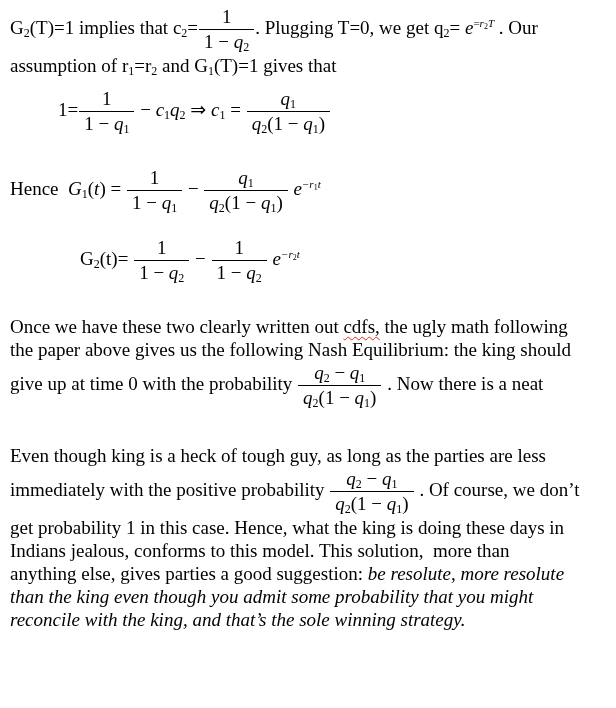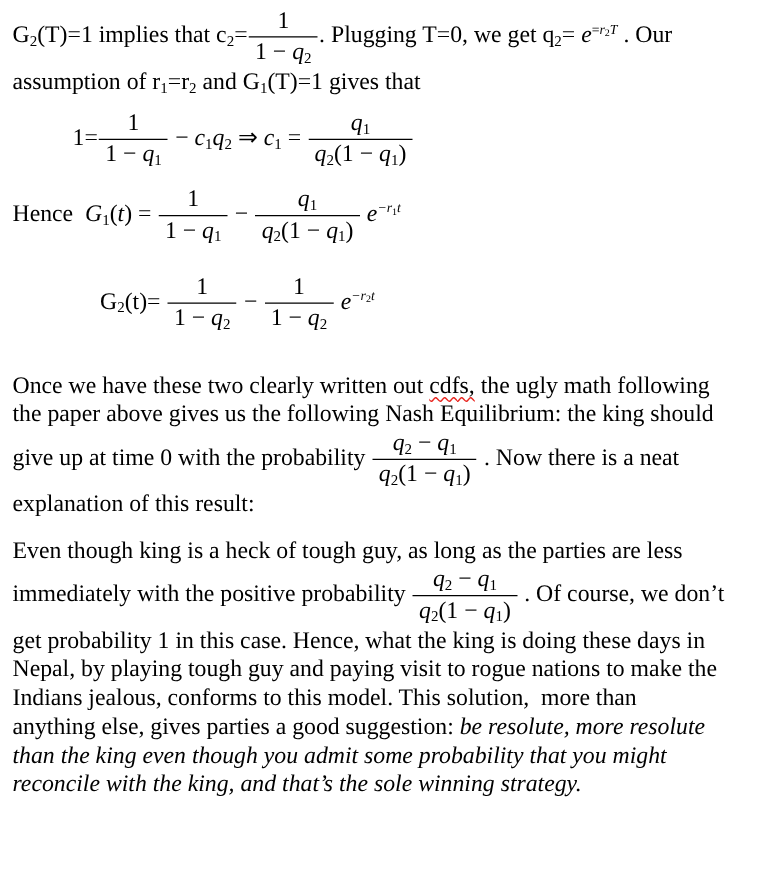--- a/index.html
+++ b/index.html
@@ -36,35 +36,33 @@
 <body>
 
 <div class="page" id="doc">
     <div class="block para">
       <div class="tline"><span class="rm">G</span><span class="sb">2</span><span class="rm">(T)=1 implies that c</span><span class="sb">2</span><span class="rm">=</span><span class="frac"><span class="fn"><span class="rm">1</span></span><span class="fd"><span class="rm">1 − </span><span class="it">q</span><span class="sb">2</span></span></span><span class="rm">. Plugging T=0, we get q</span><span class="sb">2</span><span class="rm">= </span><span class="it">e</span><span class="sp">=</span><span class="sp it">r</span><span class="sps">2</span><span class="sp it">T</span><span class="rm"> . Our</span></div>
       <div class="tline"><span class="rm">assumption of r</span><span class="sb">1</span><span class="rm">=r</span><span class="sb">2</span><span class="rm"> and G</span><span class="sb">1</span><span class="rm">(T)=1 gives that</span></div>
     </div>
     <div class="block eq" style="margin-top: 10px; padding-left: 48px;">
       <div class="tline"><span class="rm">1=</span><span class="frac"><span class="fn"><span class="rm">1</span></span><span class="fd"><span class="rm">1 − </span><span class="it">q</span><span class="sb">1</span></span></span><span class="rm"> − </span><span class="it">c</span><span class="sb">1</span><span class="it">q</span><span class="sb">2</span><span class="rm"> ⇒ </span><span class="it">c</span><span class="sb">1</span><span class="rm"> = </span><span class="frac"><span class="fn"><span class="it">q</span><span class="sb">1</span></span><span class="fd"><span class="it">q</span><span class="sb">2</span><span class="rm">(1 − </span><span class="it">q</span><span class="sb">1</span><span class="rm">)</span></span></span></div>
     </div>
-    <div class="block eq" style="margin-top: 12px;">
+    <div class="block eq" style="margin-top: 30px;">
       <div class="tline"><span class="rm">Hence  </span><span class="it">G</span><span class="sb">1</span><span class="rm">(</span><span class="it">t</span><span class="rm">) = </span><span class="frac"><span class="fn"><span class="rm">1</span></span><span class="fd"><span class="rm">1 − </span><span class="it">q</span><span class="sb">1</span></span></span><span class="rm"> − </span><span class="frac"><span class="fn"><span class="it">q</span><span class="sb">1</span></span><span class="fd"><span class="it">q</span><span class="sb">2</span><span class="rm">(1 − </span><span class="it">q</span><span class="sb">1</span><span class="rm">)</span></span></span><span class="rm"> </span><span class="it">e</span><span class="sp it">−r</span><span class="sps">1</span><span class="sp it">t</span></div>
     </div>
     <div class="block eq" style="margin-top: 21px; padding-left: 70px;">
       <div class="tline"><span class="rm">G</span><span class="sb">2</span><span class="rm">(t)= </span><span class="frac"><span class="fn"><span class="rm">1</span></span><span class="fd"><span class="rm">1 − </span><span class="it">q</span><span class="sb">2</span></span></span><span class="rm"> − </span><span class="frac"><span class="fn"><span class="rm">1</span></span><span class="fd"><span class="rm">1 − </span><span class="it">q</span><span class="sb">2</span></span></span><span class="rm"> </span><span class="it">e</span><span class="sp it">−r</span><span class="sps">2</span><span class="sp it">t</span></div>
     </div>
     <div class="block para" style="margin-top: 30px;">
       <div class="tline"><span class="rm">Once we have these two clearly written out </span><span class="sq">cdfs,</span><span class="rm"> the ugly math following</span></div>
       <div class="tline"><span class="rm">the paper above gives us the following Nash Equilibrium: the king should</span></div>
       <div class="tline"><span class="rm">give up at time 0 with the probability </span><span class="frac"><span class="fn"><span class="it">q</span><span class="sb">2</span><span class="rm"> − </span><span class="it">q</span><span class="sb">1</span></span><span class="fd"><span class="it">q</span><span class="sb">2</span><span class="rm">(1 − </span><span class="it">q</span><span class="sb">1</span><span class="rm">)</span></span></span><span class="rm"> . Now there is a neat</span></div>
-      <div class="tline"><span class="rm">explanation of this result:</span></div>
     </div>
-    <div class="block para" style="margin-top: 14px;">
+    <div class="block para" style="margin-top: 34px;">
       <div class="tline"><span class="rm">Even though king is a heck of tough guy, as long as the parties are less</span></div>
       <div class="tline"><span class="rm">immediately with the positive probability </span><span class="frac"><span class="fn"><span class="it">q</span><span class="sb">2</span><span class="rm"> − </span><span class="it">q</span><span class="sb">1</span></span><span class="fd"><span class="it">q</span><span class="sb">2</span><span class="rm">(1 − </span><span class="it">q</span><span class="sb">1</span><span class="rm">)</span></span></span><span class="rm"> . Of course, we don’t</span></div>
       <div class="tline"><span class="rm">get probability 1 in this case. Hence, what the king is doing these days in</span></div>
-      <div class="tline"><span class="rm">Nepal, by playing tough guy and paying visit to rogue nations to make the</span></div>
       <div class="tline"><span class="rm">Indians jealous, conforms to this model. This solution,  more than</span></div>
       <div class="tline"><span class="rm">anything else, gives parties a good suggestion: </span><span class="it">be resolute, more resolute</span></div>
       <div class="tline"><span class="it">than the king even though you admit some probability that you might</span></div>
       <div class="tline"><span class="it">reconcile with the king, and that’s the sole winning strategy.</span></div>
     </div>
   </div>
 
 </body></html>

